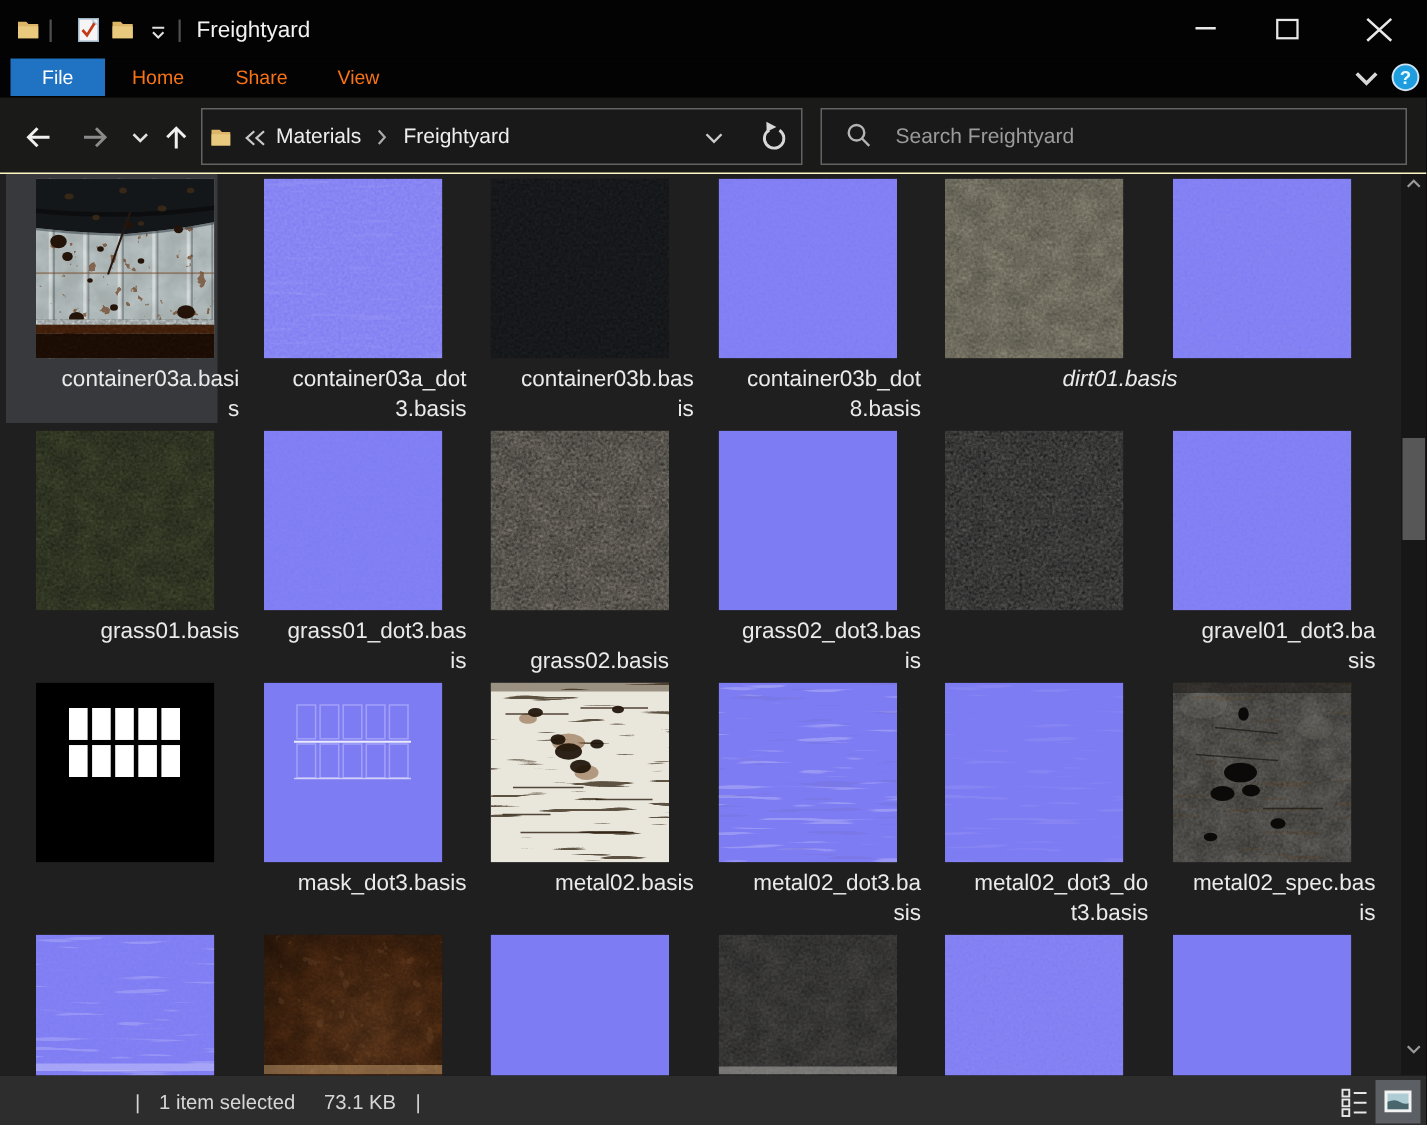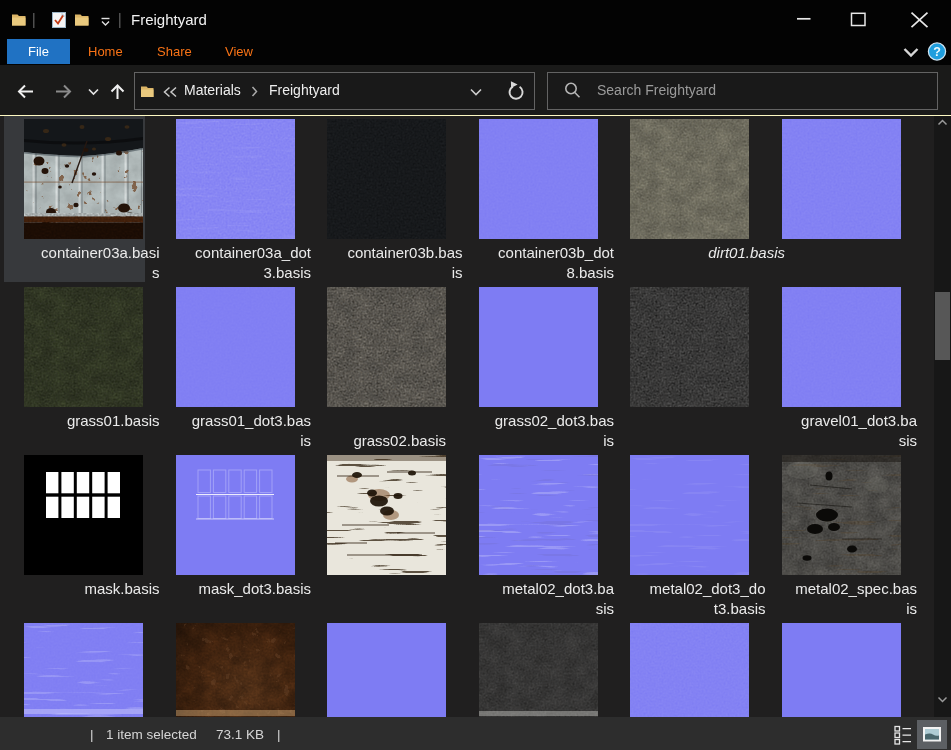--- a/index.html
+++ b/index.html
@@ -291,21 +291,20 @@
         <rect x="22" y="41.7" width="12.4" height="21.3" fill="#fff"></rect>
         <rect x="37.4" y="17" width="12.4" height="21.3" fill="#fff"></rect>
         <rect x="37.4" y="41.7" width="12.4" height="21.3" fill="#fff"></rect>
         <rect x="52.8" y="17" width="12.4" height="21.3" fill="#fff"></rect>
         <rect x="52.8" y="41.7" width="12.4" height="21.3" fill="#fff"></rect>
         <rect x="68.2" y="17" width="12.4" height="21.3" fill="#fff"></rect>
         <rect x="68.2" y="41.7" width="12.4" height="21.3" fill="#fff"></rect>
         <rect x="83.6" y="17" width="12.4" height="21.3" fill="#fff"></rect>
         <rect x="83.6" y="41.7" width="12.4" height="21.3" fill="#fff"></rect>
       </svg></div>
-    <div class="lbl" style="left: 7.5px; top: 463px;">mask.basis</div>
     <div class="thumb" id="t21" style="left: 175.5px; top: 339px;"><svg width="119" height="120">
         <rect width="119" height="120" fill="#7e7cf3"></rect>
         <rect x="22" y="15" width="12.4" height="22.5" fill="none" stroke="rgba(230,232,255,0.35)" stroke-width="1"></rect>
         <rect x="22" y="41" width="12.4" height="22.5" fill="none" stroke="rgba(230,232,255,0.35)" stroke-width="1"></rect>
         <rect x="37.4" y="15" width="12.4" height="22.5" fill="none" stroke="rgba(230,232,255,0.35)" stroke-width="1"></rect>
         <rect x="37.4" y="41" width="12.4" height="22.5" fill="none" stroke="rgba(230,232,255,0.35)" stroke-width="1"></rect>
         <rect x="52.8" y="15" width="12.4" height="22.5" fill="none" stroke="rgba(230,232,255,0.35)" stroke-width="1"></rect>
         <rect x="52.8" y="41" width="12.4" height="22.5" fill="none" stroke="rgba(230,232,255,0.35)" stroke-width="1"></rect>
         <rect x="68.2" y="15" width="12.4" height="22.5" fill="none" stroke="rgba(230,232,255,0.35)" stroke-width="1"></rect>
         <rect x="68.2" y="41" width="12.4" height="22.5" fill="none" stroke="rgba(230,232,255,0.35)" stroke-width="1"></rect>
@@ -329,20 +328,21 @@
           <ellipse cx="60" cy="56" rx="7" ry="4.5"></ellipse>
      <ellipse cx="45" cy="38" rx="5" ry="3.5"></ellipse>
           <ellipse cx="71" cy="41" rx="4.5" ry="3"></ellipse>
      <ellipse cx="30" cy="20" rx="5" ry="3"></ellipse>
           <ellipse cx="85" cy="18" rx="4" ry="2.5"></ellipse>
    </g>
    <g stroke="#2c1c0c" stroke-width="1" fill="none" opacity="0.8">
     <path d="M10,21 H52 M60,17 H105 M15,70 H62 M70,78 H108 M20,100 H95 M8,88 H40"></path>
    </g>
  </svg></div>
+    <div class="lbl" style="left: 310.5px; top: 463px;">metal02.basis</div>
     <div class="thumb" id="t23" style="left: 478.5px; top: 339px;"><svg width="119" height="120">
         <rect width="119" height="120" fill="#7e7cf3"></rect>
         <rect width="119" height="120" filter="url(#fStreakL)" opacity="0.22"></rect>
         <rect width="119" height="120" filter="url(#fStreakD)" opacity="0.06"></rect>
       </svg></div>
     <div class="lbl" style="left: 462px; top: 463px;">metal02_dot3.ba
 sis</div>
     <div class="thumb" id="t24" style="left: 630px; top: 339px;"><svg width="119" height="120">
         <rect width="119" height="120" fill="#7e7cf3"></rect>
         <rect width="119" height="120" filter="url(#fStreakL)" opacity="0.07"></rect>

